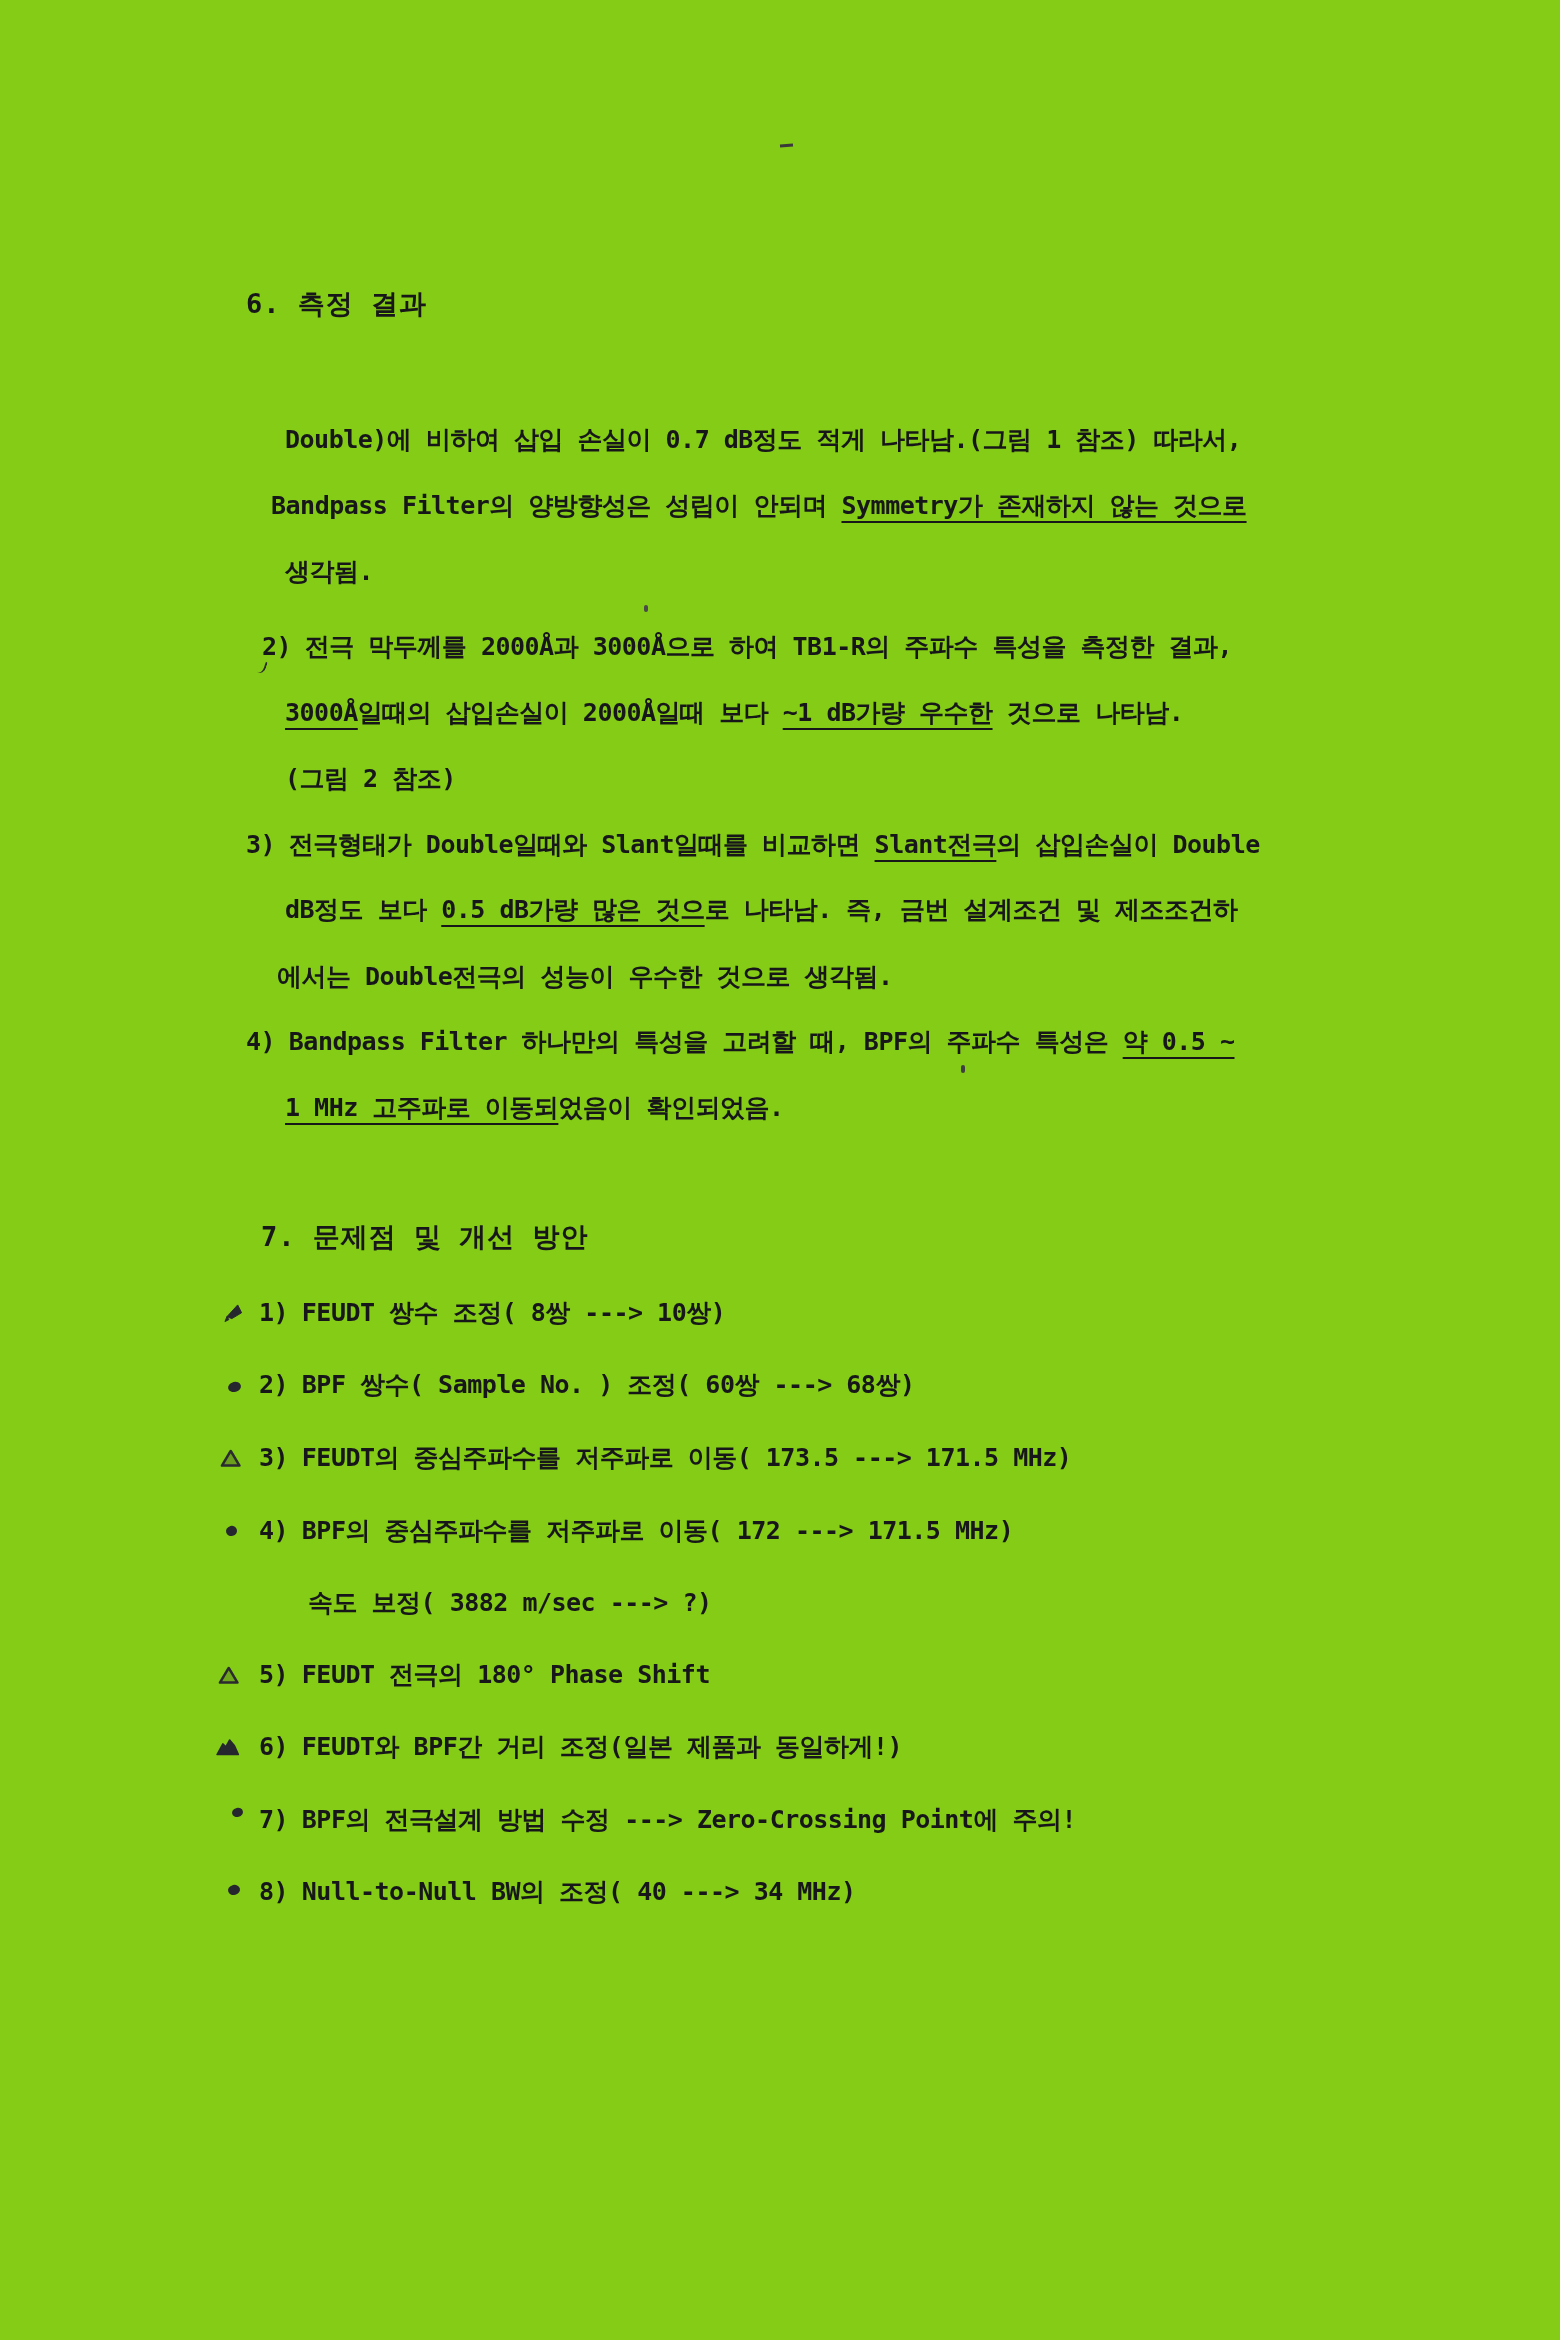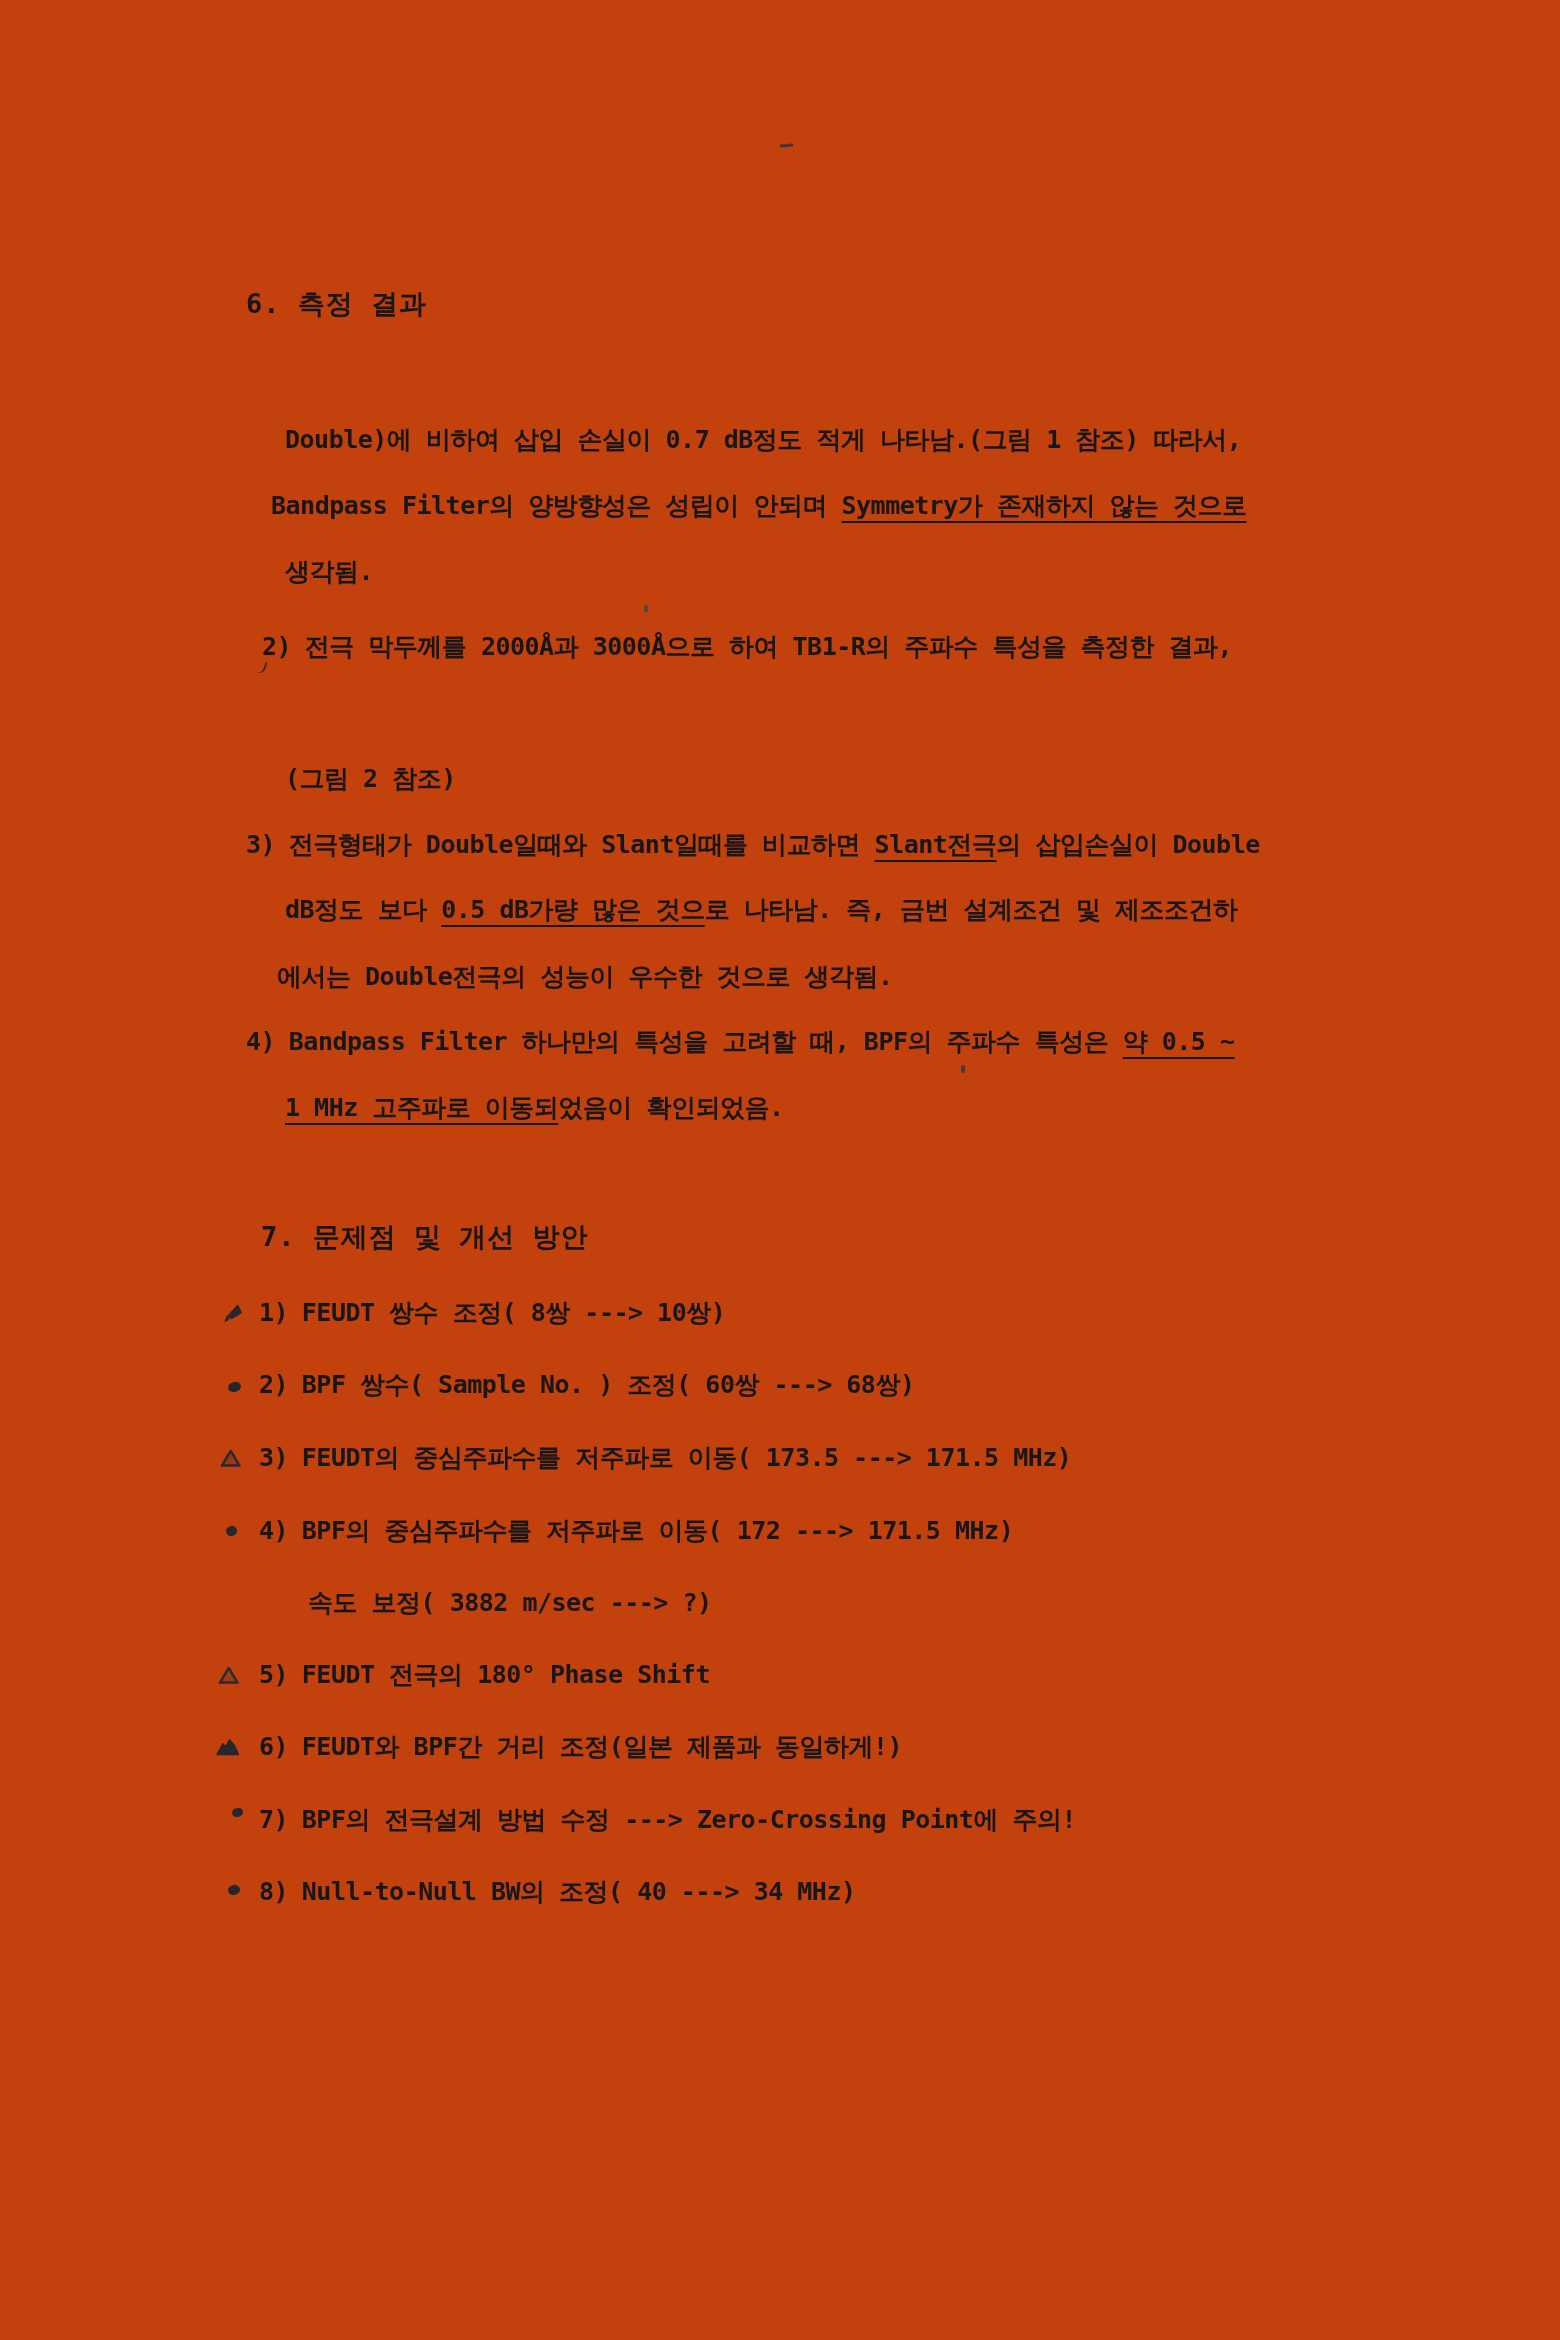--- a/index.html
+++ b/index.html
@@ -1,19 +1,19 @@
 <!DOCTYPE html>
 <html><head>
 <meta charset="utf-8">
 <style>
   html,body{margin:0;padding:0;background:#e8e8e8;}
   .page{
     position:relative;
     width:1560px;height:2341px;
-    background:#c2410c;
+    background:#84cc16;
     font-family:"DejaVu Sans Mono","Liberation Mono",monospace;
     color:#17171a;
     overflow:hidden;
   }
   .ln{
     position:absolute;
     white-space:nowrap;
     font-size:25px;
     font-weight:bold;
     letter-spacing:-0.5px;
@@ -60,20 +60,23 @@
   </div>
   <div class="ln" style="top:489px;left:271px">
     <span>Bandpass Filter의 양방향성은 성립이 안되며 </span><span class="u">Symmetry가 존재하지 않는 것으로</span>
   </div>
   <div class="ln" style="top:555px;left:285px">
     <span>생각됨.</span>
   </div>
 
   <div class="ln" style="top:630px;left:262px">
     <span class="num">2)</span><span>전극 막두께를 2000Å과 3000Å으로 하여 TB1-R의 주파수 특성을 측정한 결과,</span>
+  </div>
+  <div class="ln" style="top:696px;left:285px">
+    <span class="u">3000Å</span><span>일때의 삽입손실이 2000Å일때 보다 </span><span class="u">~1 dB가량 우수한</span><span> 것으로 나타남.</span>
   </div>
   <div class="ln" style="top:762px;left:285px">
     <span>(그림 2 참조)</span>
   </div>
 
   <div class="ln" style="top:828px;left:246px">
     <span class="num">3)</span><span>전극형태가 Double일때와 Slant일때를 비교하면 </span><span class="u">Slant전극</span><span>의 삽입손실이 Double</span>
   </div>
   <div class="ln" style="top:893px;left:285px">
     <span>dB정도 보다 </span><span class="u">0.5 dB가량 많은 것으</span><span>로 나타남. 즉, 금번 설계조건 및 제조조건하</span>

